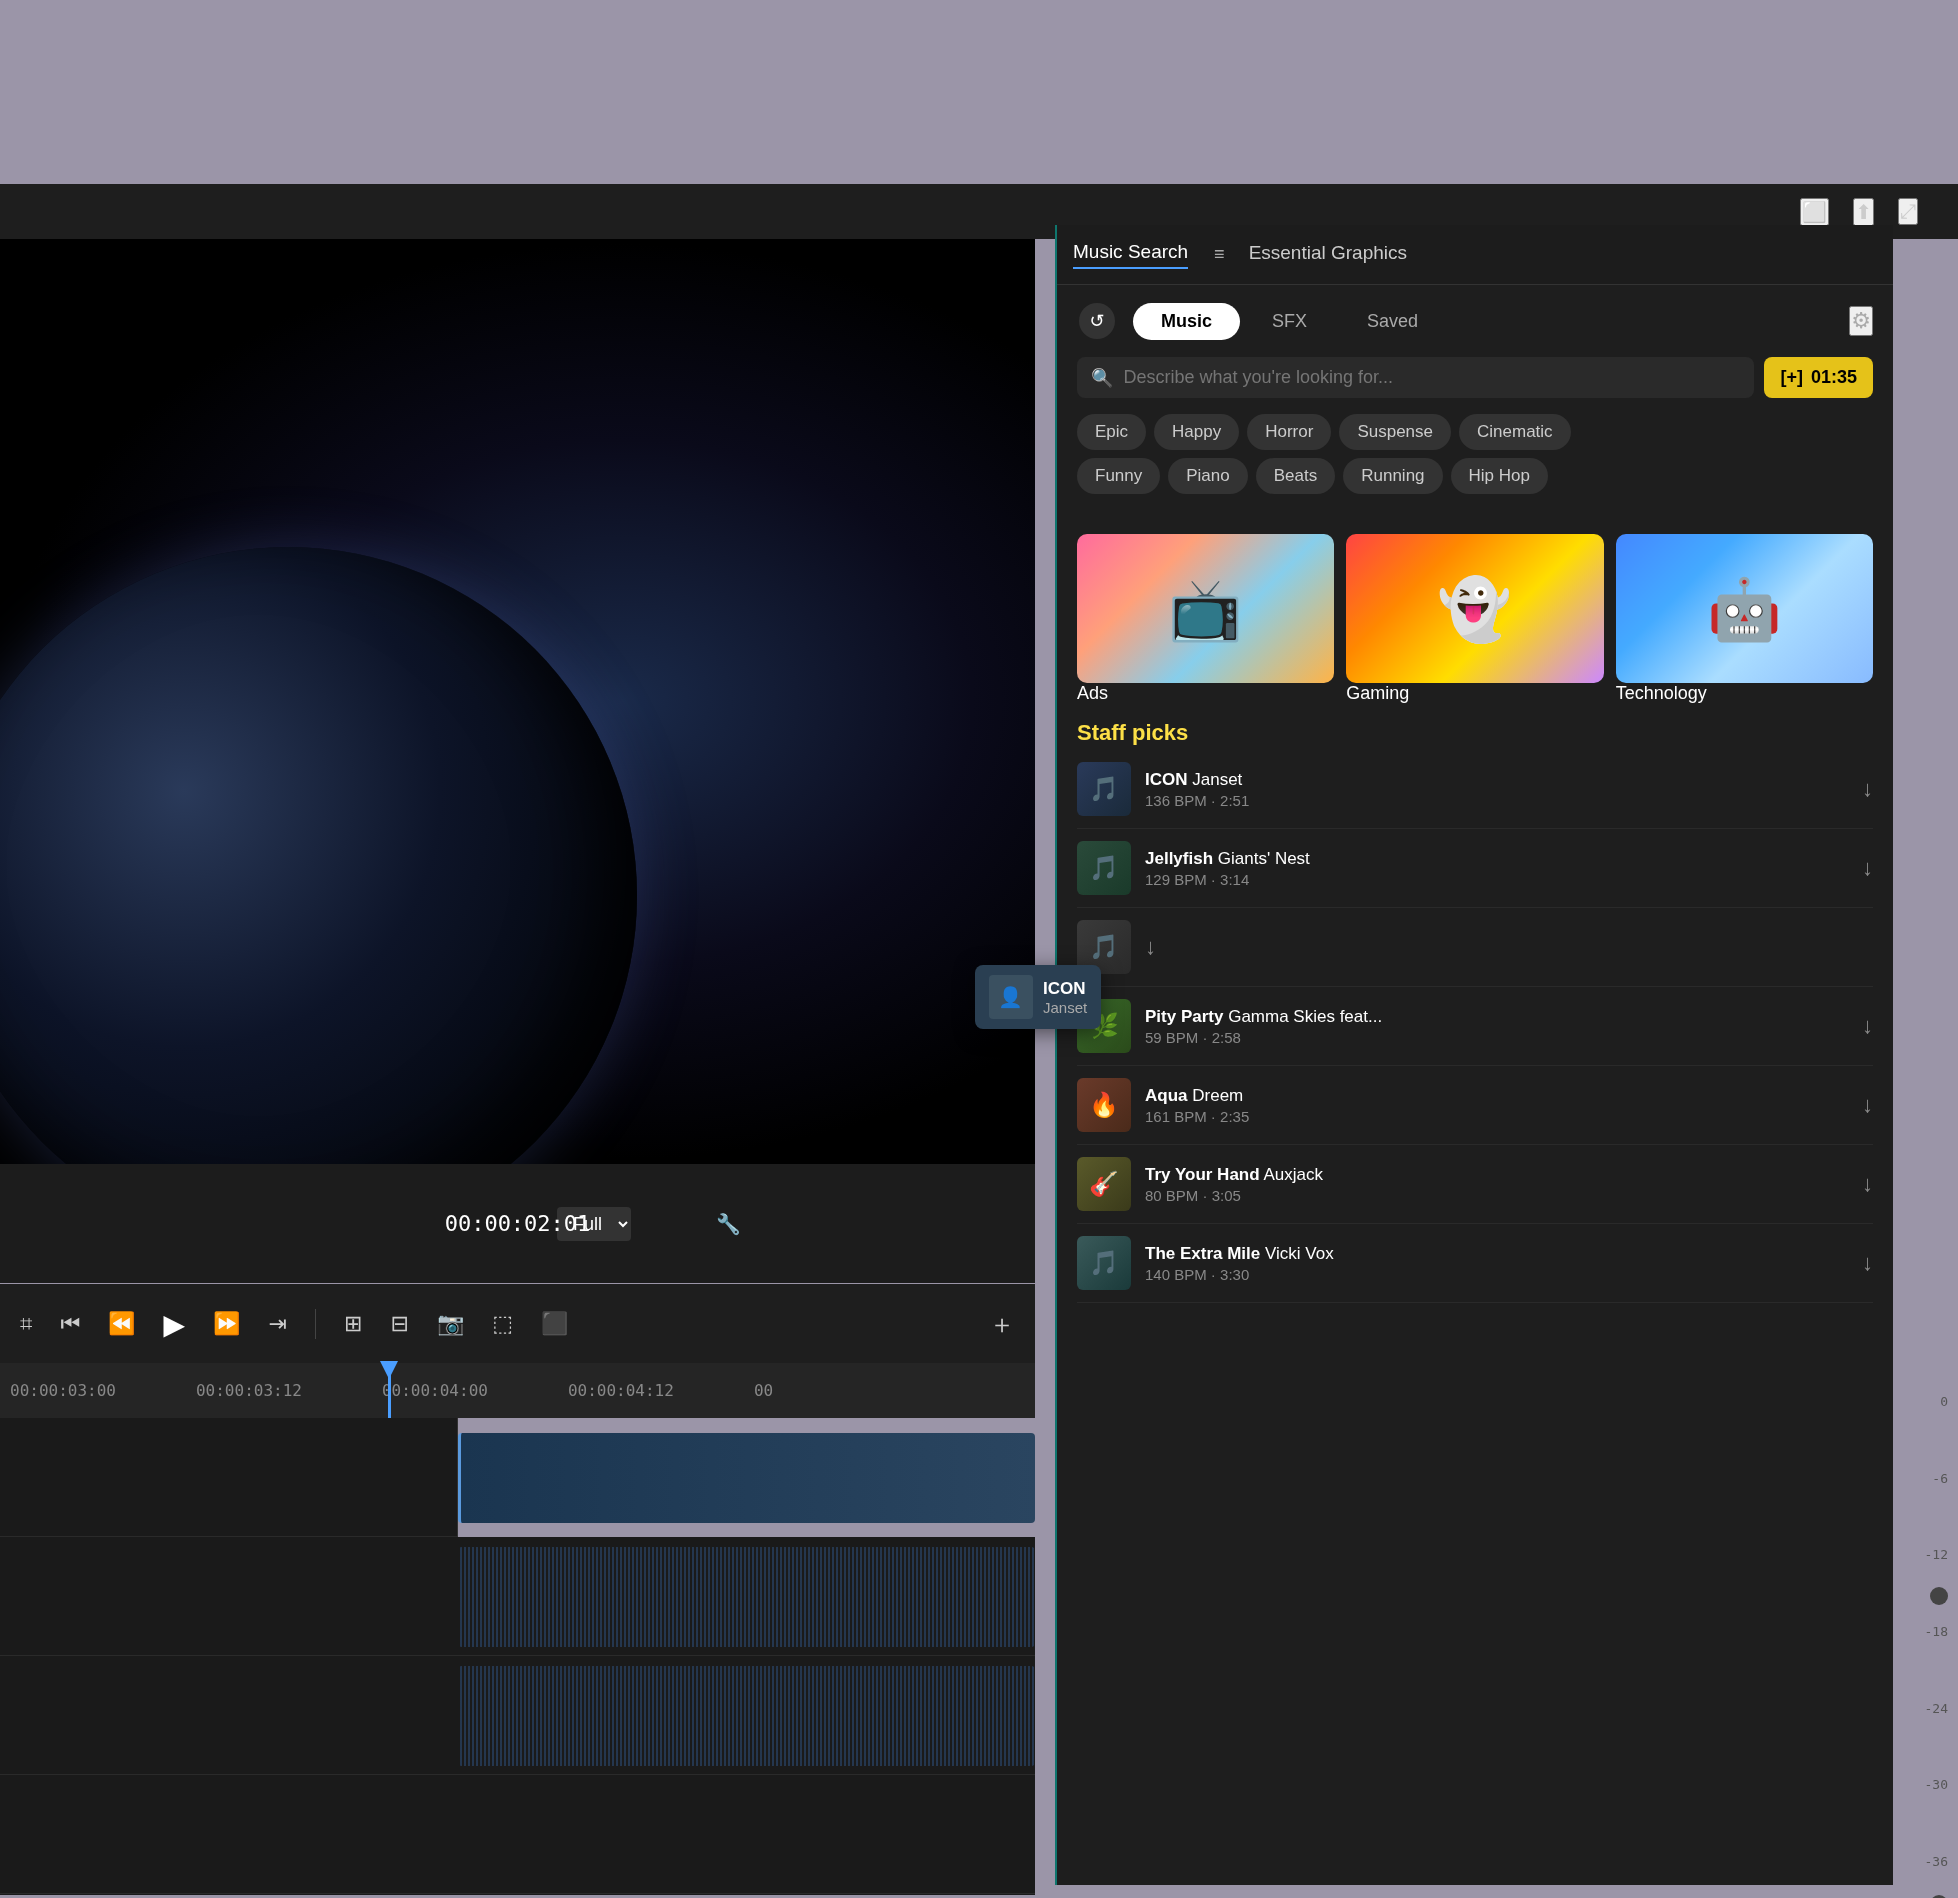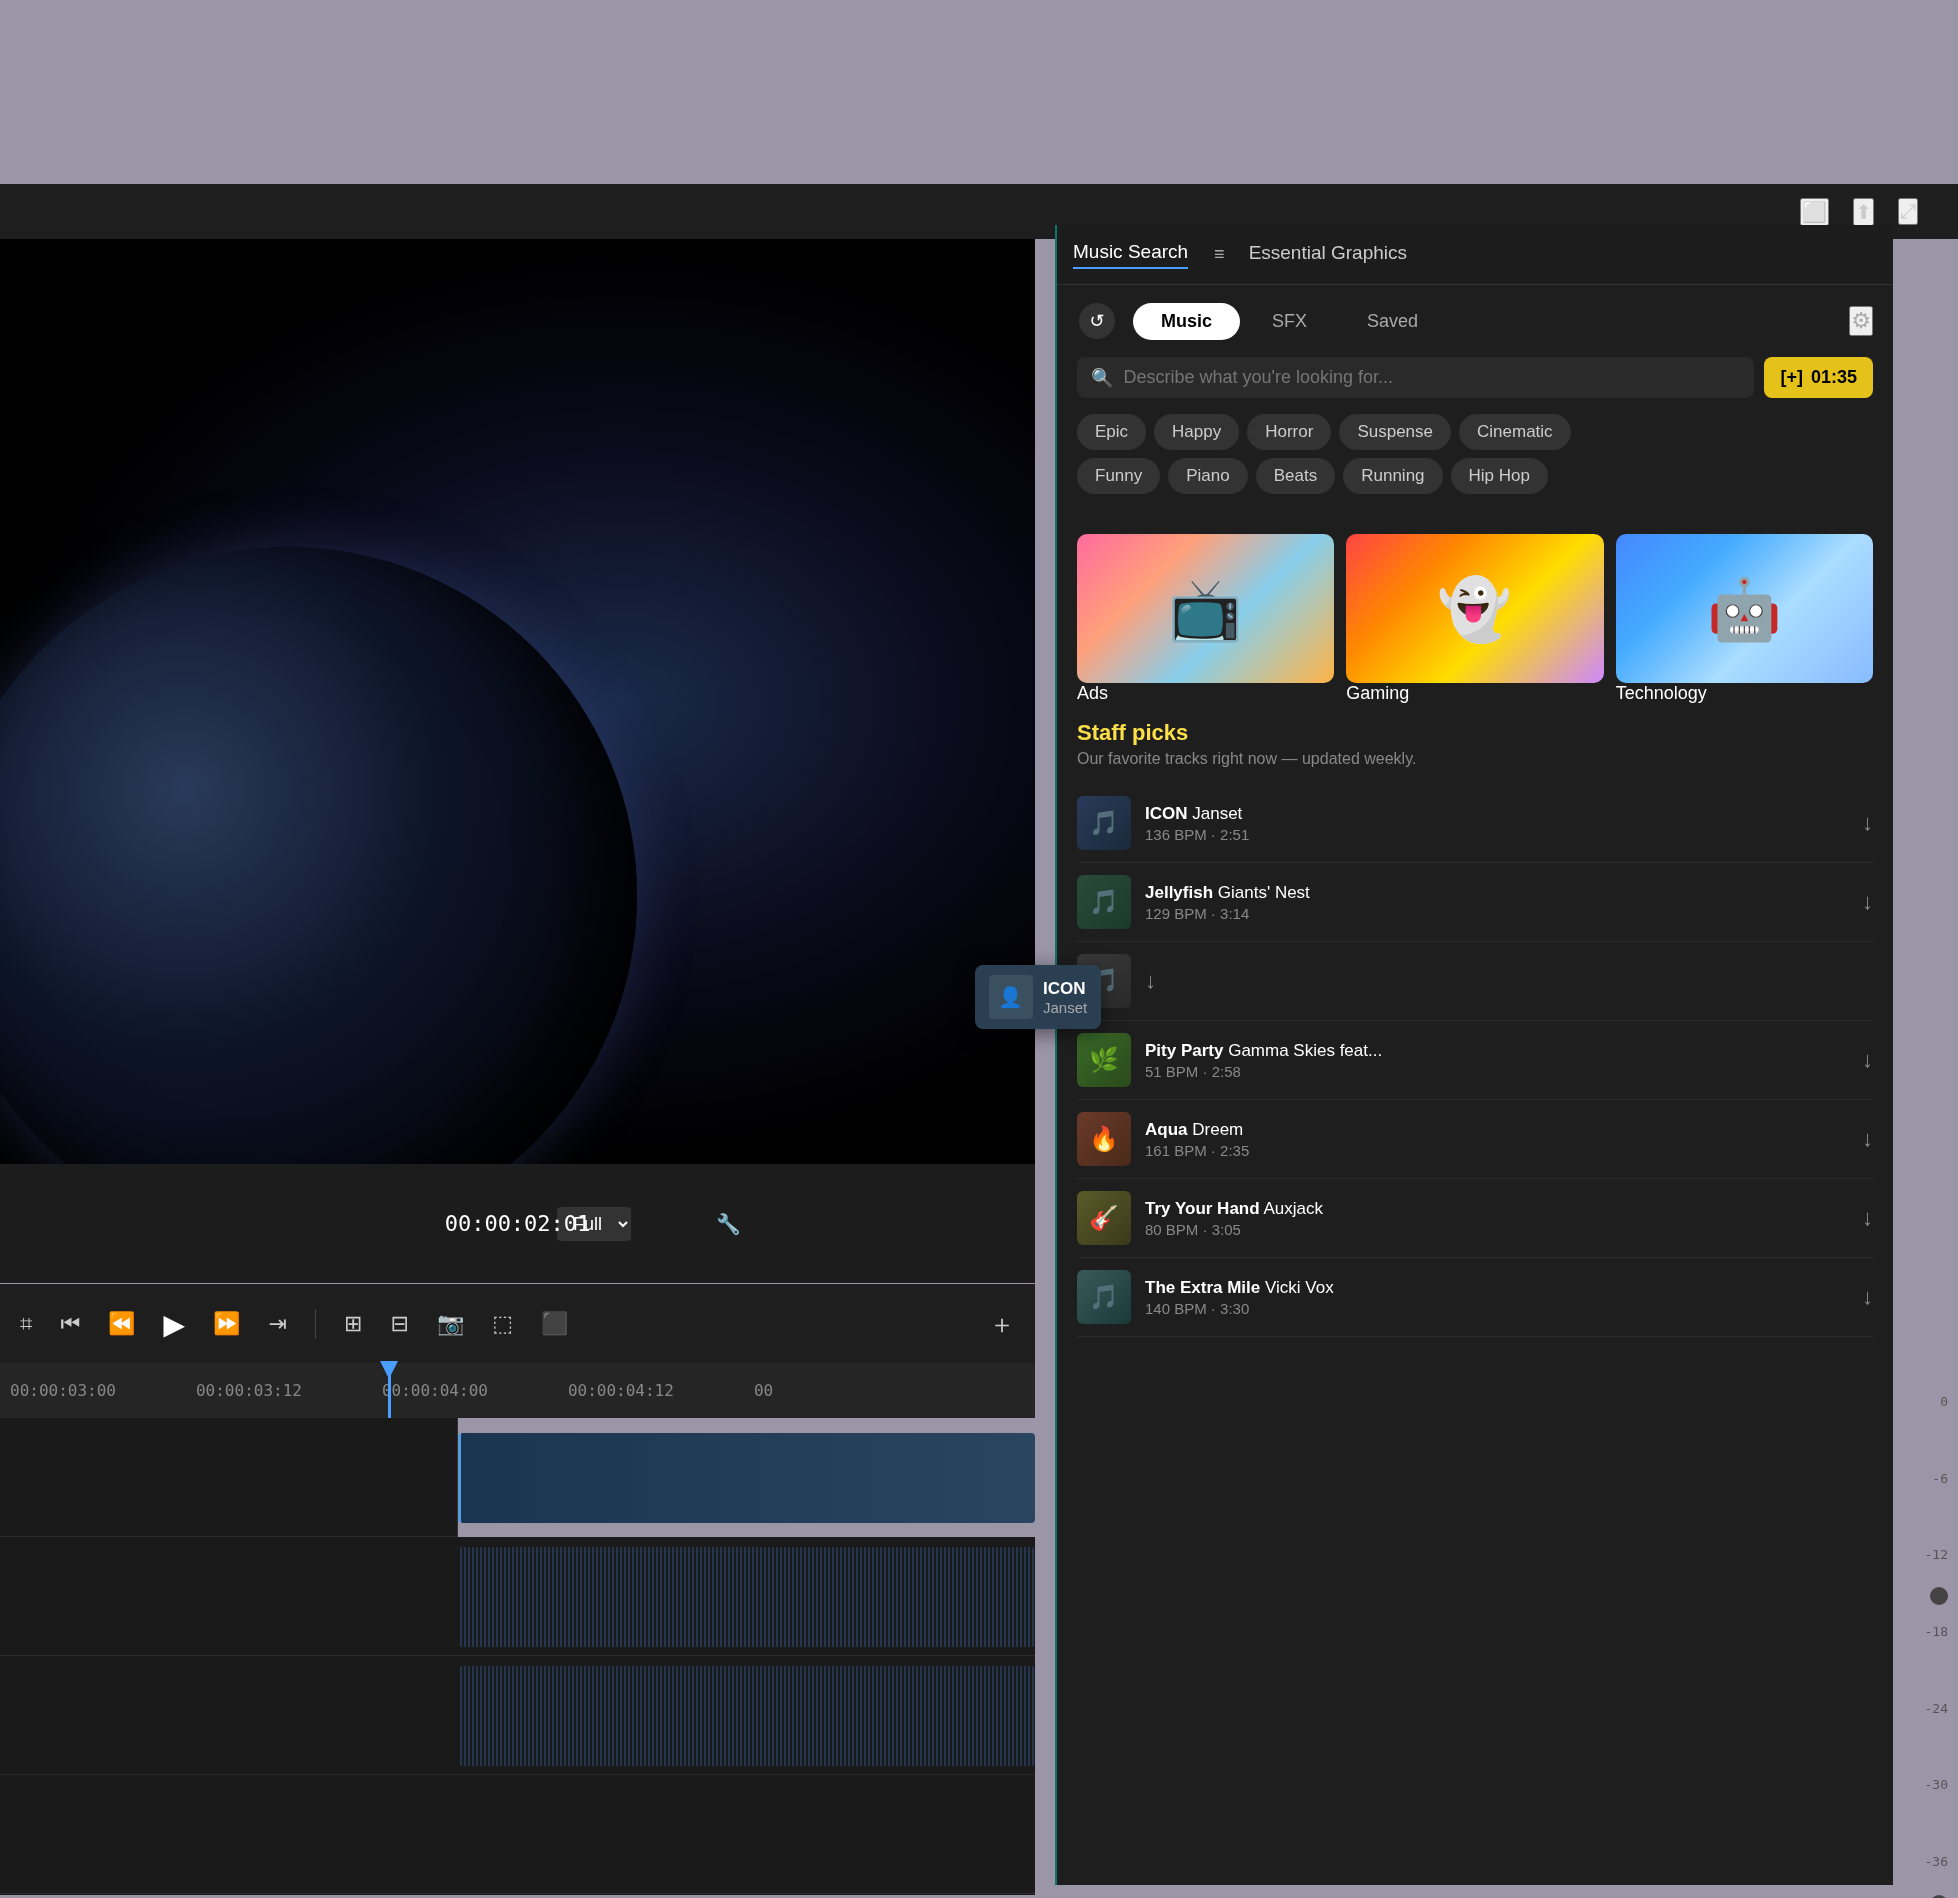--- a/index.html
+++ b/index.html
@@ -795,21 +795,20 @@
       <div class="category-label">Gaming</div>
     </div>
     <div class="category-card">
       <div class="tech-img"></div>
       <div class="category-label">Technology</div>
     </div>
   </div>
 
   <div class="staff-picks-section">
     <div class="staff-picks-title">Staff picks</div>
-    <div class="staff-picks-subtitle">Our favorite tracks right now — updated weekly.</div>
 
     <div class="track-item">
       <div class="thumb-icon thumb-icon-0">🎵</div>
       <div class="track-info">
         <div class="track-title">
           <strong>ICON</strong>
           <span style="font-weight:400;">Janset</span>
         </div>
         <div class="track-meta">
           <span>136 BPM</span> · <span>2:51</span>
@@ -838,21 +837,21 @@
     </div>
 
     <div class="track-item">
       <div class="thumb-icon thumb-icon-3" style="background:linear-gradient(135deg,#3a6a2a,#2a4a1a);">🌿</div>
       <div class="track-info">
         <div class="track-title">
           <strong>Pity Party</strong>
           <span style="font-weight:400;">Gamma Skies feat...</span>
         </div>
         <div class="track-meta">
-          <span>51 BPM</span> · <span>2:58</span>
+          <span>59 BPM</span> · <span>2:58</span>
         </div>
       </div>
       <span class="track-download">↓</span>
     </div>
 
     <div class="track-item">
       <div class="thumb-icon thumb-icon-4" style="background:linear-gradient(135deg,#6a3a2a,#4a2a1a);">🔥</div>
       <div class="track-info">
         <div class="track-title">
           <strong>Aqua</strong>

